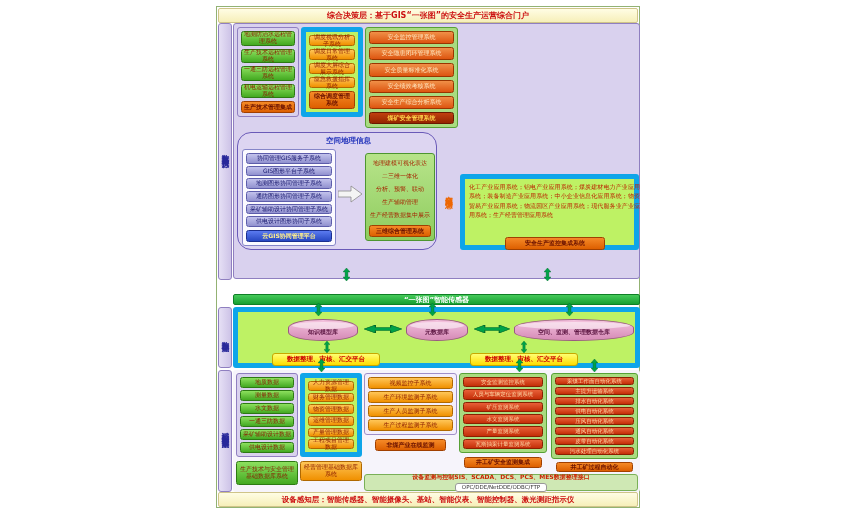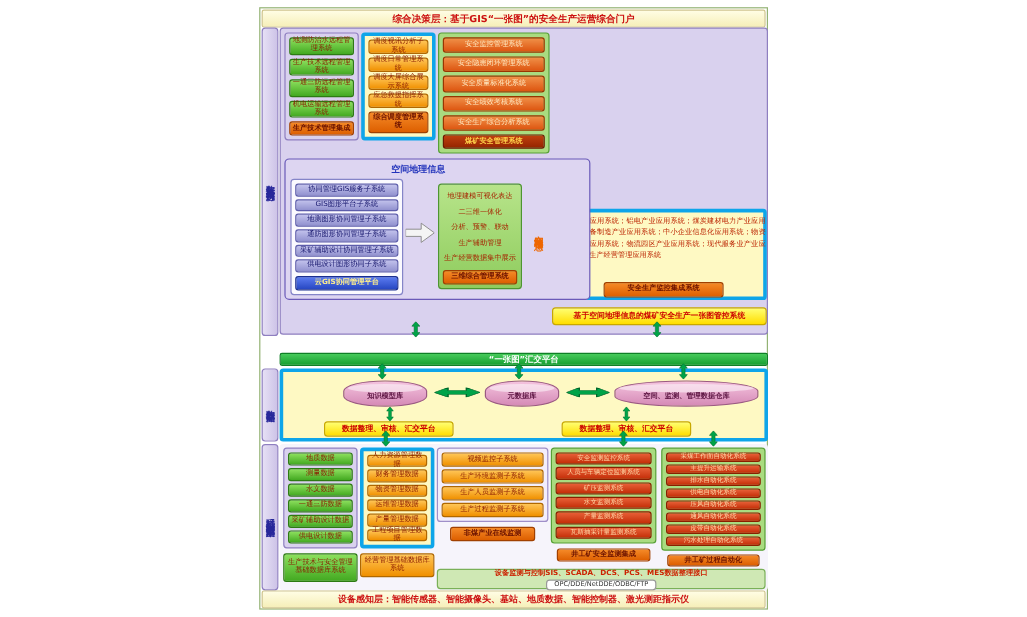--- a/index.html
+++ b/index.html
@@ -8,21 +8,21 @@
   .abs{position:absolute;}
   .diagram{position:absolute;left:216px;top:6px;width:424px;height:502px;background:#fff;border:1px solid #93b273;}
 
   .banner{left:1px;width:420px;height:15px;background:linear-gradient(180deg,#fffde4,#f6efb9);border:1px solid #cfc489;color:#cc1111;font-weight:bold;font-size:8px;display:flex;align-items:center;justify-content:center;border-radius:2px;}
   .top-banner{top:1px;}
   .bottom-banner{top:485px;font-size:7.5px;}
 
   .vlabel{left:1px;width:14px;background:linear-gradient(90deg,#e6e0f5,#cdc3e7);border:1px solid #8f7fc0;border-radius:3px;color:#28289a;font-weight:bold;font-size:7.5px;writing-mode:vertical-rl;text-orientation:upright;display:flex;align-items:center;justify-content:center;letter-spacing:1px;}
 
   .bg-lav{background:#d9d1ee;border:1px solid #8f7fc0;border-radius:3px;}
-  .bg-pink{background:#fef9c3;border:3px solid #0ea5e9;border-radius:3px;}
+  .bg-pink{background:#bef264;border:5px solid #0ea5e9;border-radius:3px;}
   .bg-green{background:#a9db80;border:1px solid #57a036;border-radius:3px;}
   .bg-pale{background:#f3eefb;border:1px solid #9f8fc8;border-radius:3px;}
   .bg-gis{background:#ddd5f1;border:1px solid #6a5ab8;border-radius:4px;}
   .bg-white{background:#fbfaff;border:1px solid #8585c8;border-radius:3px;}
   .bg-gisgreen{background:linear-gradient(180deg,#b7e48a,#8fcc5e);border:1px solid #4d9630;border-radius:3px;}
 
   .panel{display:flex;flex-direction:column;gap:3px;padding:3px;}
   .list{flex:1;display:flex;flex-direction:column;gap:3px;min-height:0;}
   .list>*{flex:1;}
   .list-tight{gap:2px;}
@@ -102,23 +102,22 @@
           <div class="itm itm-redorange">安全生产综合分析系统</div>
         </div>
       <div class="itm ftr-darkred">煤矿安全管理系统</div>
     </div>
 
 
     <div class="abs bg-pink" style="left:226px;top:150px;width:179px;height:76px;">
       <div class="abs para" style="left:4px;top:3px;width:171px;">化工产业应用系统；铝电产业应用系统；煤炭建材电力产业应用系统；装备制造产业应用系统；中小企业信息化应用系统；物资贸易产业应用系统；物流园区产业应用系统；现代服务业产业应用系统；生产经营管理应用系统</div>
       <div class="abs itm ftr-deeporange" style="left:40px;top:58px;width:100px;height:13px;">安全生产监控集成系统</div>
     </div>
-    <div class="abs banner-yellow" style="left:226px;top:232px;width:179px;height:15px;">基于空间地理信息的煤矿安全生产一张图管控系统</div>
-
-    <div class="abs bg-gis" style="left:3px;top:108px;width:255px;height:118px;">
+
+    <div class="abs bg-gis" style="left:3px;top:108px;width:200px;height:118px;border-radius:14px;">
       <div class="abs gis-title" style="left:0;top:3px;width:221px;">空间地理信息</div>
 
       <div class="abs panel bg-white" style="left:4px;top:16px;width:94px;height:97px;">
         <div class="list" style="gap:2px;">
             <div class="itm itm-purple">协同管理GIS服务子系统</div>
             <div class="itm itm-purple">GIS图形平台子系统</div>
             <div class="itm itm-purple">地测图形协同管理子系统</div>
             <div class="itm itm-purple">通防图形协同管理子系统</div>
             <div class="itm itm-purple">采矿辅助设计协同管理子系统</div>
             <div class="itm itm-purple">供电设计图形协同子系统</div>
@@ -151,21 +150,21 @@
       <svg viewBox="0 0 10 20" preserveAspectRatio="none" width="100%" height="100%">
         <path d="M5 0 L10 6 H7 V14 H10 L5 20 L0 14 H3 V6 H0 Z" fill="#00a348" stroke="#00662a" stroke-width="0.6"></path>
       </svg>
     </div>
   <div class="abs arrow" style="left:327px;top:261px;width:7px;height:13px;">
       <svg viewBox="0 0 10 20" preserveAspectRatio="none" width="100%" height="100%">
         <path d="M5 0 L10 6 H7 V14 H10 L5 20 L0 14 H3 V6 H0 Z" fill="#00a348" stroke="#00662a" stroke-width="0.6"></path>
       </svg>
     </div>
 
-  <div class="abs platform-bar">“一张图”汇交平台</div>
+  <div class="abs platform-bar">“一张图”智能传感器</div>
 
   <div class="abs arrow" style="left:98px;top:296px;width:7px;height:13px;">
       <svg viewBox="0 0 10 20" preserveAspectRatio="none" width="100%" height="100%">
         <path d="M5 0 L10 6 H7 V14 H10 L5 20 L0 14 H3 V6 H0 Z" fill="#00a348" stroke="#00662a" stroke-width="0.6"></path>
       </svg>
     </div>
   <div class="abs arrow" style="left:212px;top:296px;width:7px;height:13px;">
       <svg viewBox="0 0 10 20" preserveAspectRatio="none" width="100%" height="100%">
         <path d="M5 0 L10 6 H7 V14 H10 L5 20 L0 14 H3 V6 H0 Z" fill="#00a348" stroke="#00662a" stroke-width="0.6"></path>
       </svg>
@@ -290,14 +289,14 @@
         </div>
     </div>
     <div class="abs itm ftr-deeporange" style="left:323px;top:92px;width:77px;height:10px;min-height:10px;">井工矿过程自动化</div>
 
     <div class="abs interface-bar" style="left:131px;top:104px;width:274px;height:17px;">
       <div class="interface-line1">设备监测与控制SIS、SCADA、DCS、PCS、MES数据整理接口</div>
       <div class="interface-pill">OPC/DDE/NetDDE/ODBC/FTP</div>
     </div>
   </div>
 
-  <div class="abs banner bottom-banner">设备感知层：智能传感器、智能摄像头、基站、地质数据、智能控制器、激光测距指示仪</div>
+  <div class="abs banner bottom-banner">设备感知层：智能传感器、智能摄像头、基站、智能仪表、智能控制器、激光测距指示仪</div>
 </div>
 
 </body></html>

